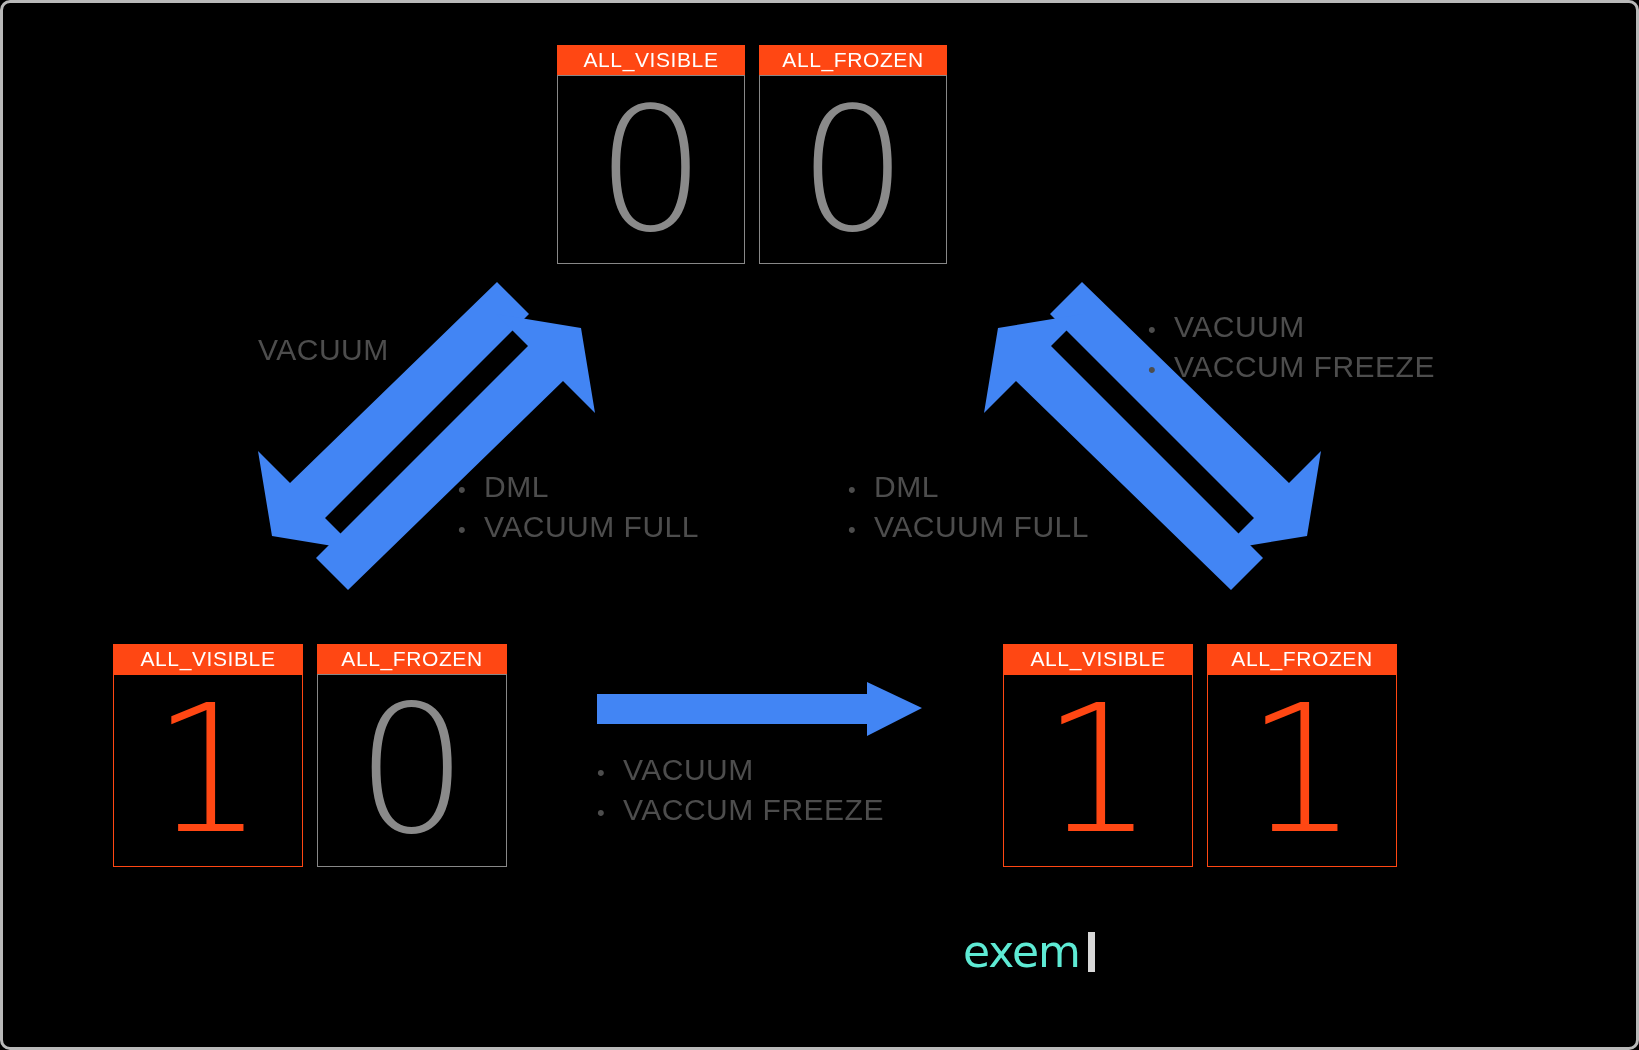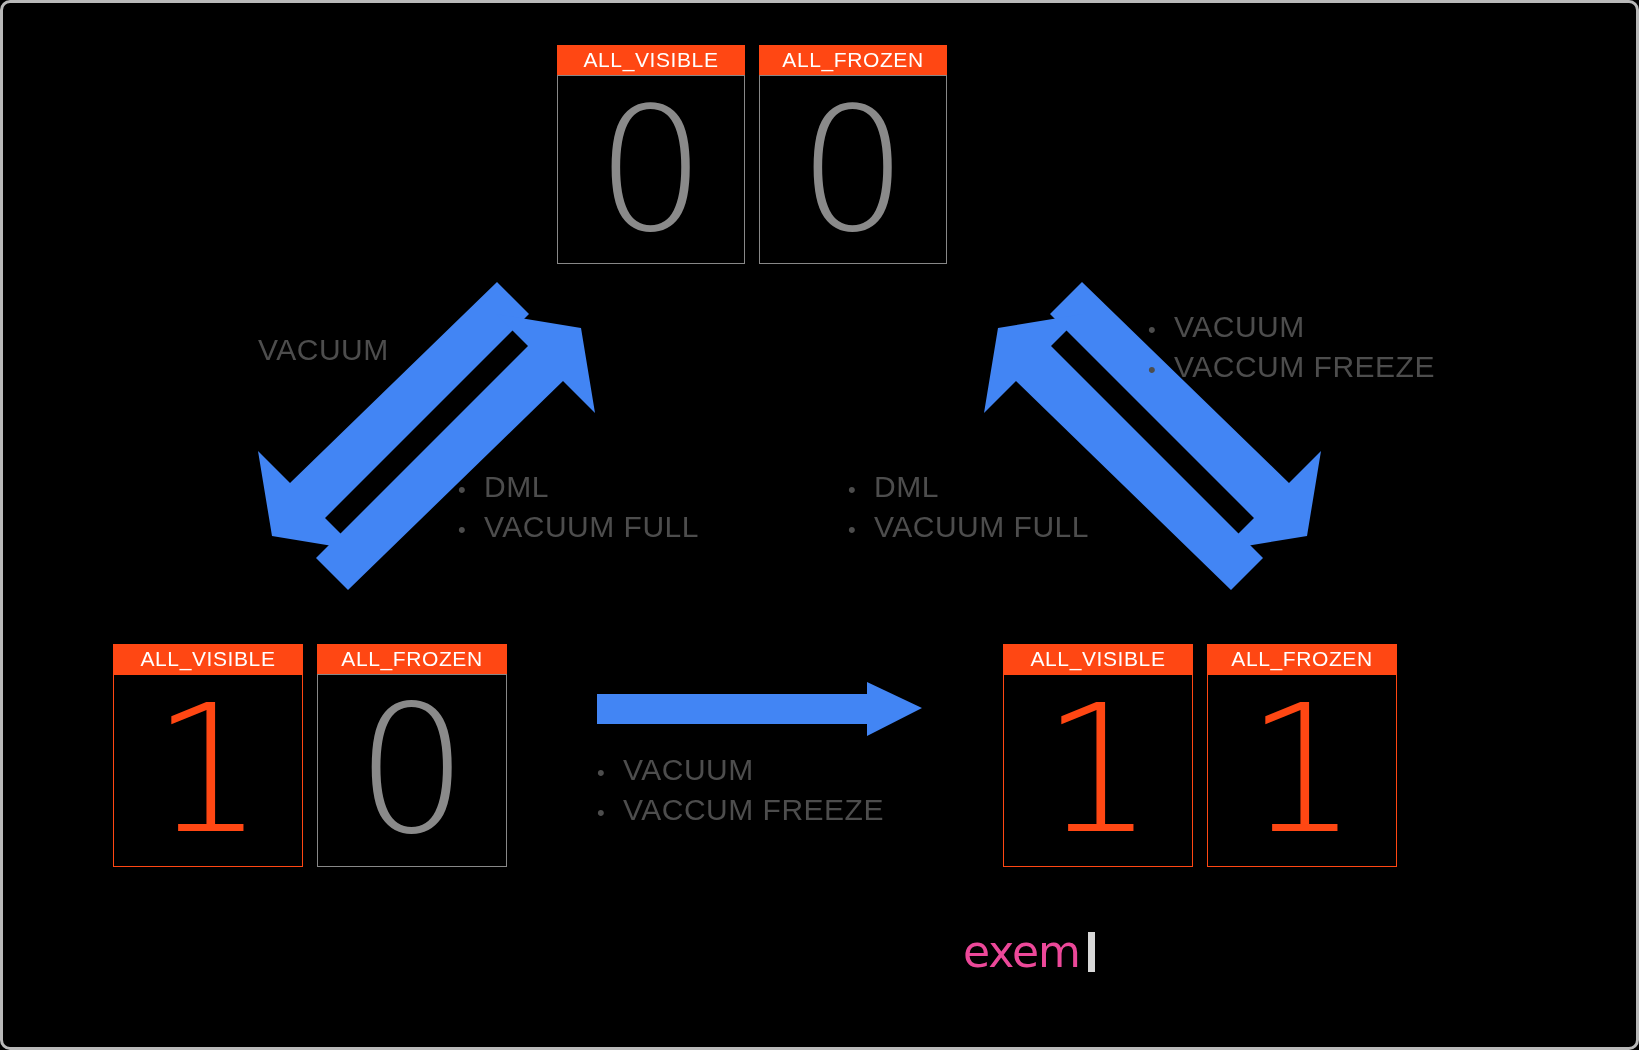--- a/index.html
+++ b/index.html
@@ -119,21 +119,21 @@
   
   .logo {
     position: absolute;
     display: flex;
     align-items: flex-end;
   }
   .logo-word {
     font-family: "DejaVu Sans", sans-serif;
     font-size: 44px;
     font-weight: 400;
-    color: #ec4899;
+    color: #5eead4;
     letter-spacing: -1px;
     line-height: 1;
   }
   .logo-bar {
     width: 7px;
     height: 40px;
     background: #d8d8d8;
     margin-left: 8px;
     margin-bottom: 2px;
   }

